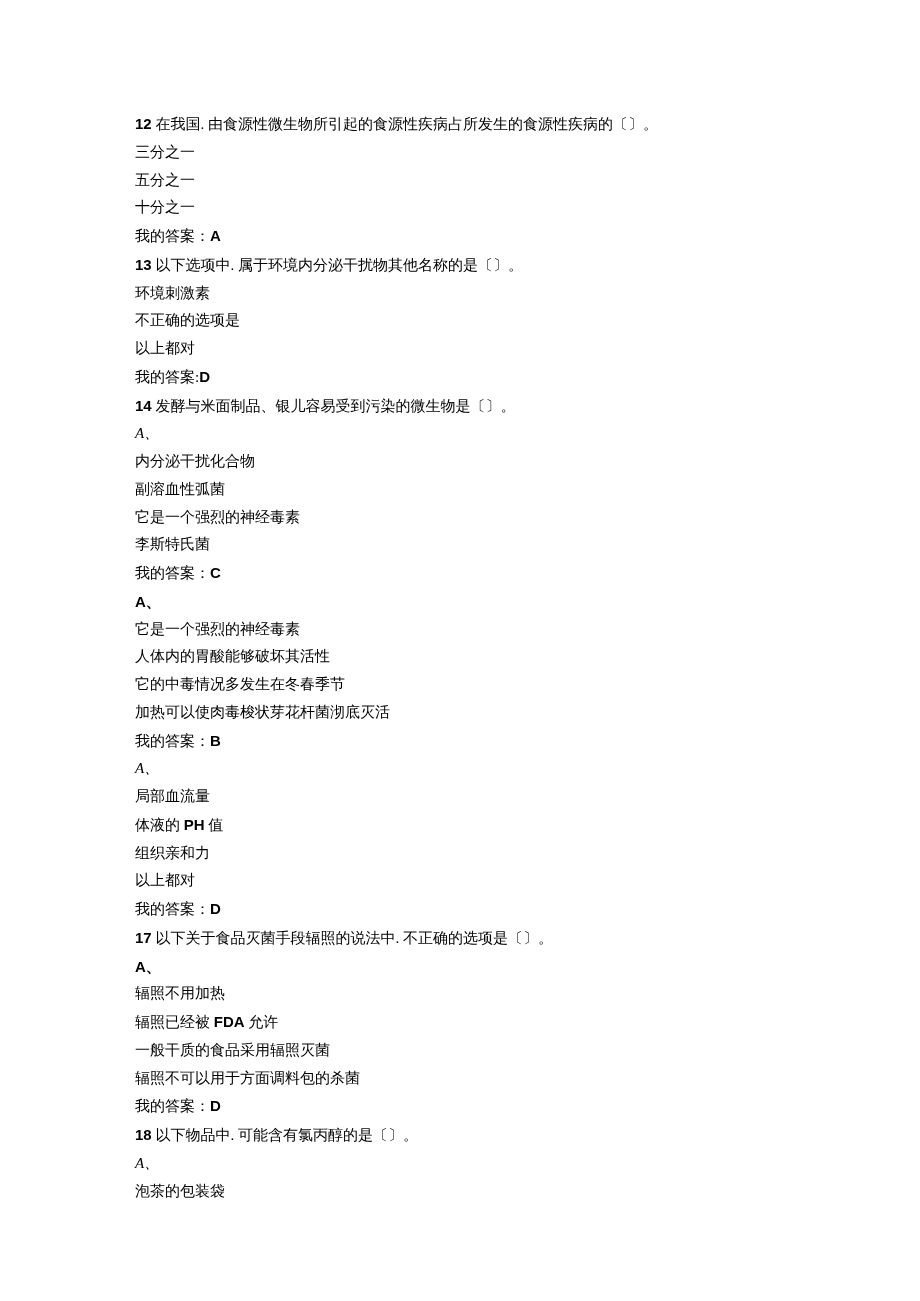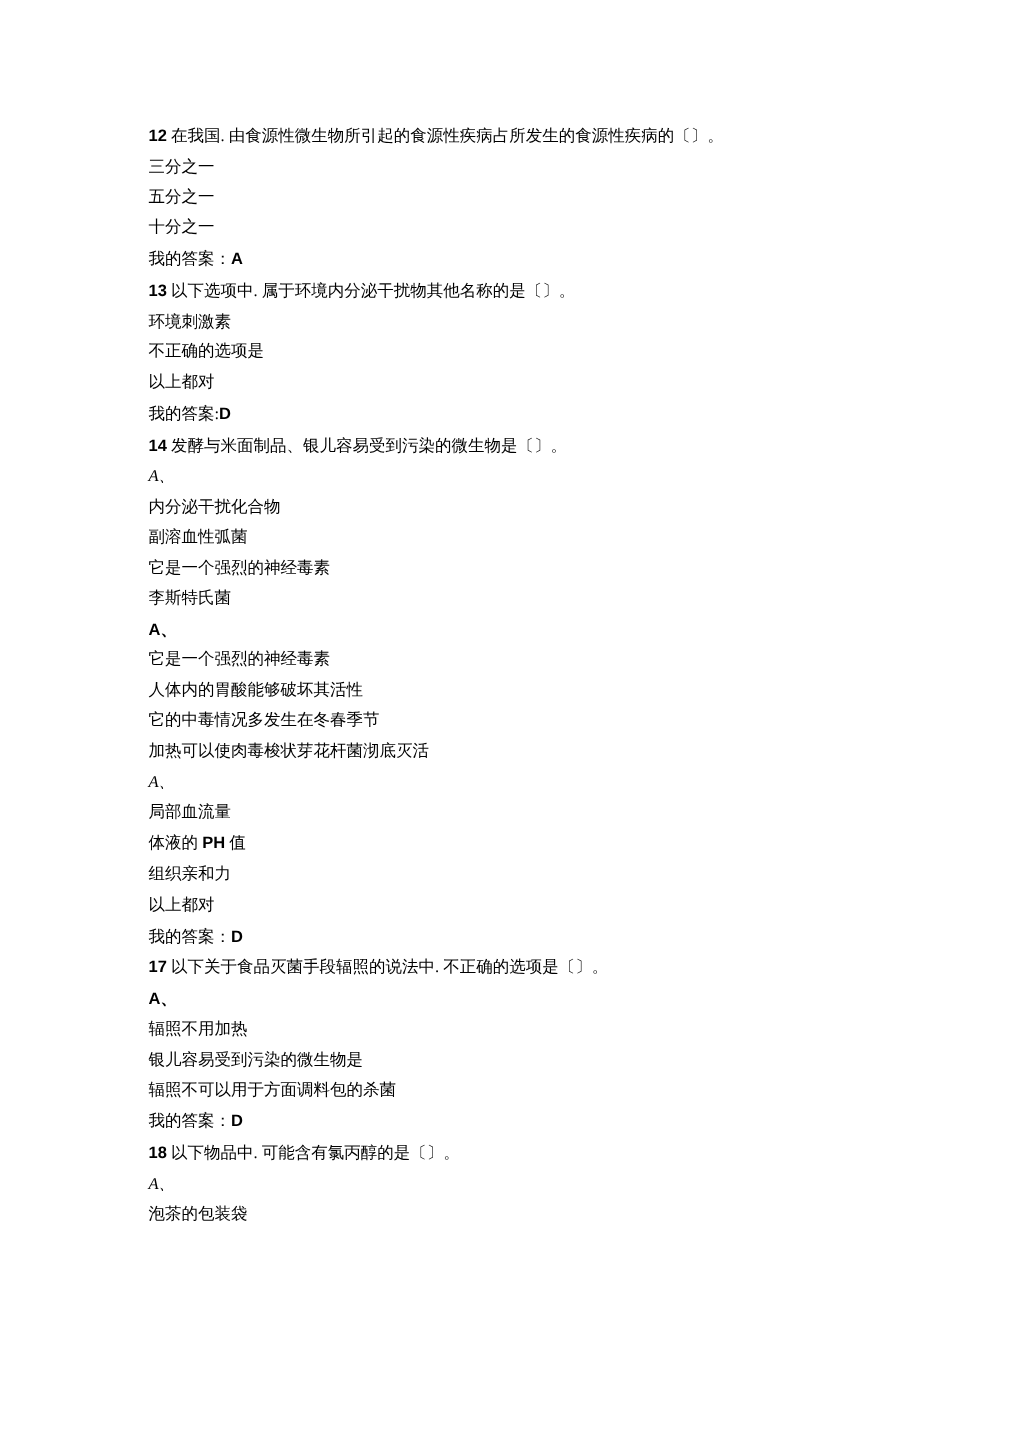--- a/index.html
+++ b/index.html
@@ -60,38 +60,41 @@
   <span class="line">不正确的选项是</span>
   <span class="line">以上都对</span>
   <span class="line answer"><span class="label">我的答案:</span><span class="val">D</span></span>
 
   <span class="line q-lead"><span class="num">14</span><span> 发酵与米面制品、银儿容易受到污染的微生物是〔〕。</span></span>
   <span class="line italic">A、</span>
   <span class="line">内分泌干扰化合物</span>
   <span class="line">副溶血性弧菌</span>
   <span class="line">它是一个强烈的神经毒素</span>
   <span class="line">李斯特氏菌</span>
+  <span class="line answer"><span class="label">我的答案：</span><span class="val">C</span></span>
 
   <span class="line bold">A、</span>
   <span class="line">它是一个强烈的神经毒素</span>
   <span class="line">人体内的胃酸能够破坏其活性</span>
   <span class="line">它的中毒情况多发生在冬春季节</span>
   <span class="line">加热可以使肉毒梭状芽花杆菌沏底灭活</span>
+  <span class="line answer"><span class="label">我的答案：</span><span class="val">B</span></span>
 
   <span class="line italic">A、</span>
   <span class="line">局部血流量</span>
   <span class="line"><span>体液的 </span><span class="ph">PH</span><span> 值</span></span>
   <span class="line">组织亲和力</span>
   <span class="line">以上都对</span>
   <span class="line answer"><span class="label">我的答案：</span><span class="val">D</span></span>
 
   <span class="line q-lead"><span class="num">17</span><span> 以下关于食品灭菌手段辐照的说法中. 不正确的选项是〔〕。</span></span>
   <span class="line bold">A、</span>
   <span class="line">辐照不用加热</span>
-  <span class="line">银儿容易受到污染的微生物是</span>
+  <span class="line"><span>辐照已经被 </span><span class="bold">FDA</span><span> 允许</span></span>
+  <span class="line">一般干质的食品采用辐照灭菌</span>
   <span class="line">辐照不可以用于方面调料包的杀菌</span>
   <span class="line answer"><span class="label">我的答案：</span><span class="val">D</span></span>
 
   <span class="line q-lead"><span class="num">18</span><span> 以下物品中. 可能含有氯丙醇的是〔〕。</span></span>
   <span class="line italic">A、</span>
   <span class="line">泡茶的包装袋</span>
 
 </div>
 
 </body></html>

